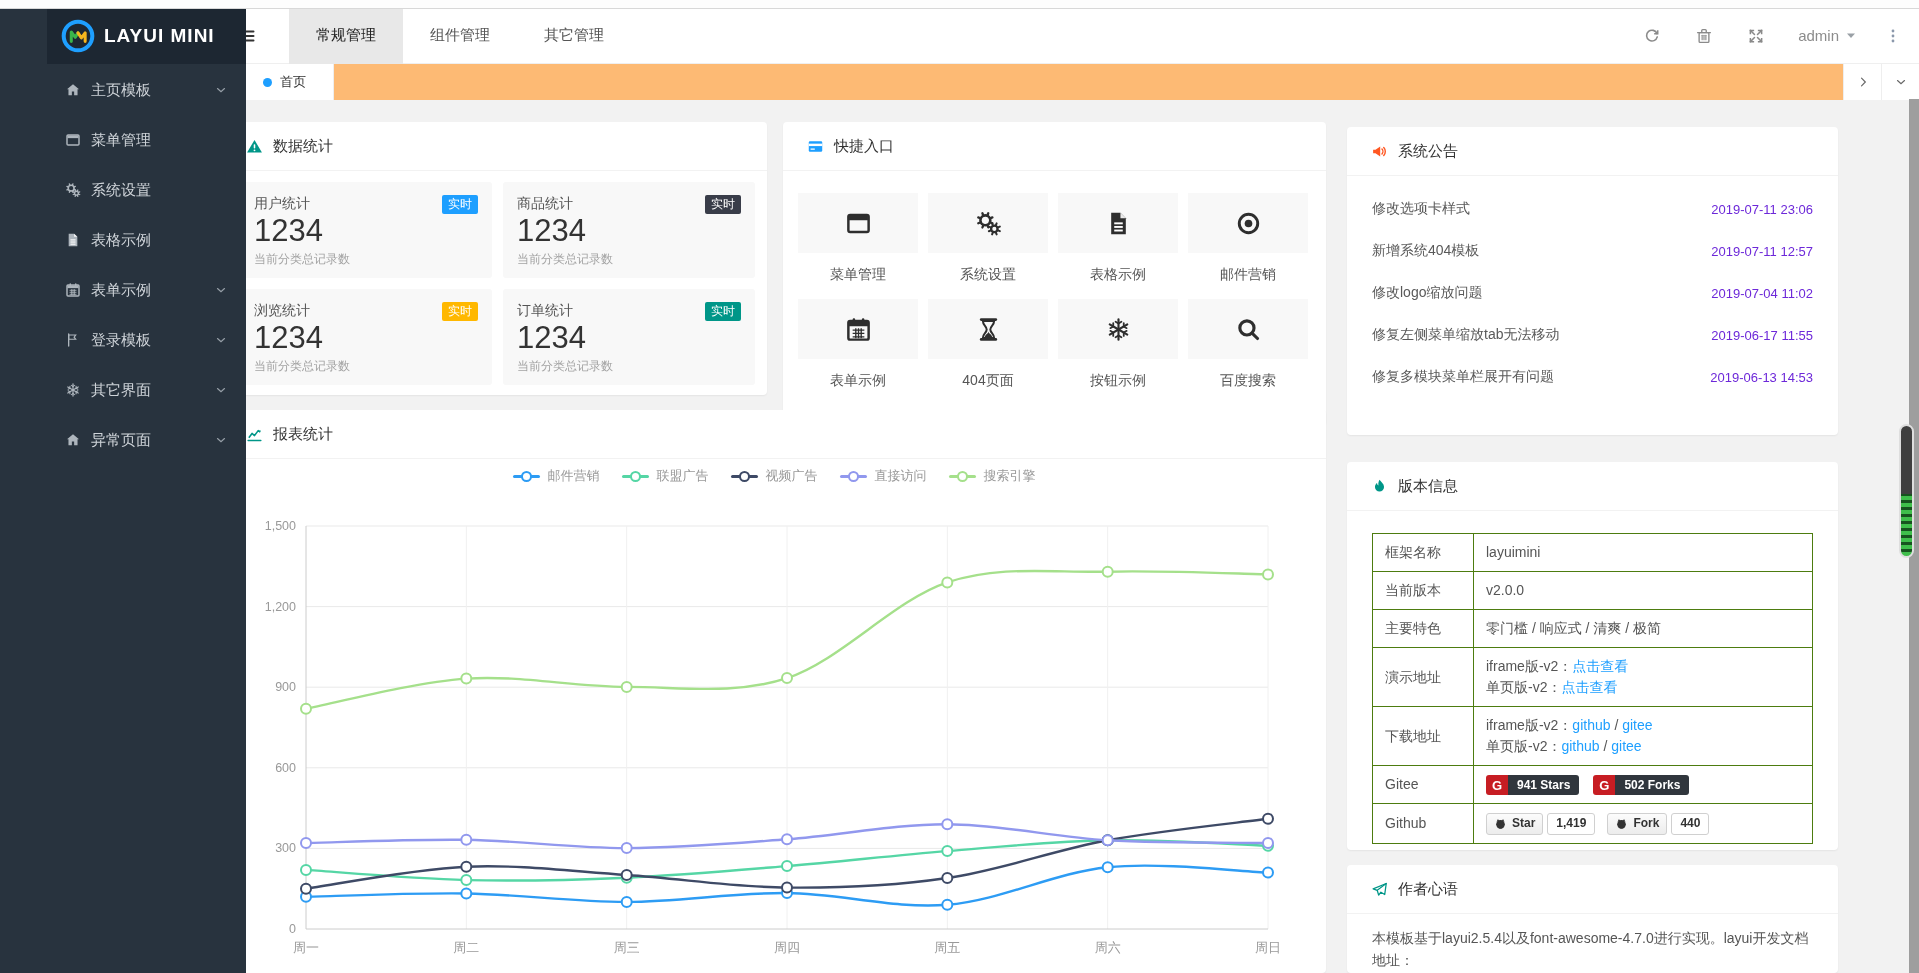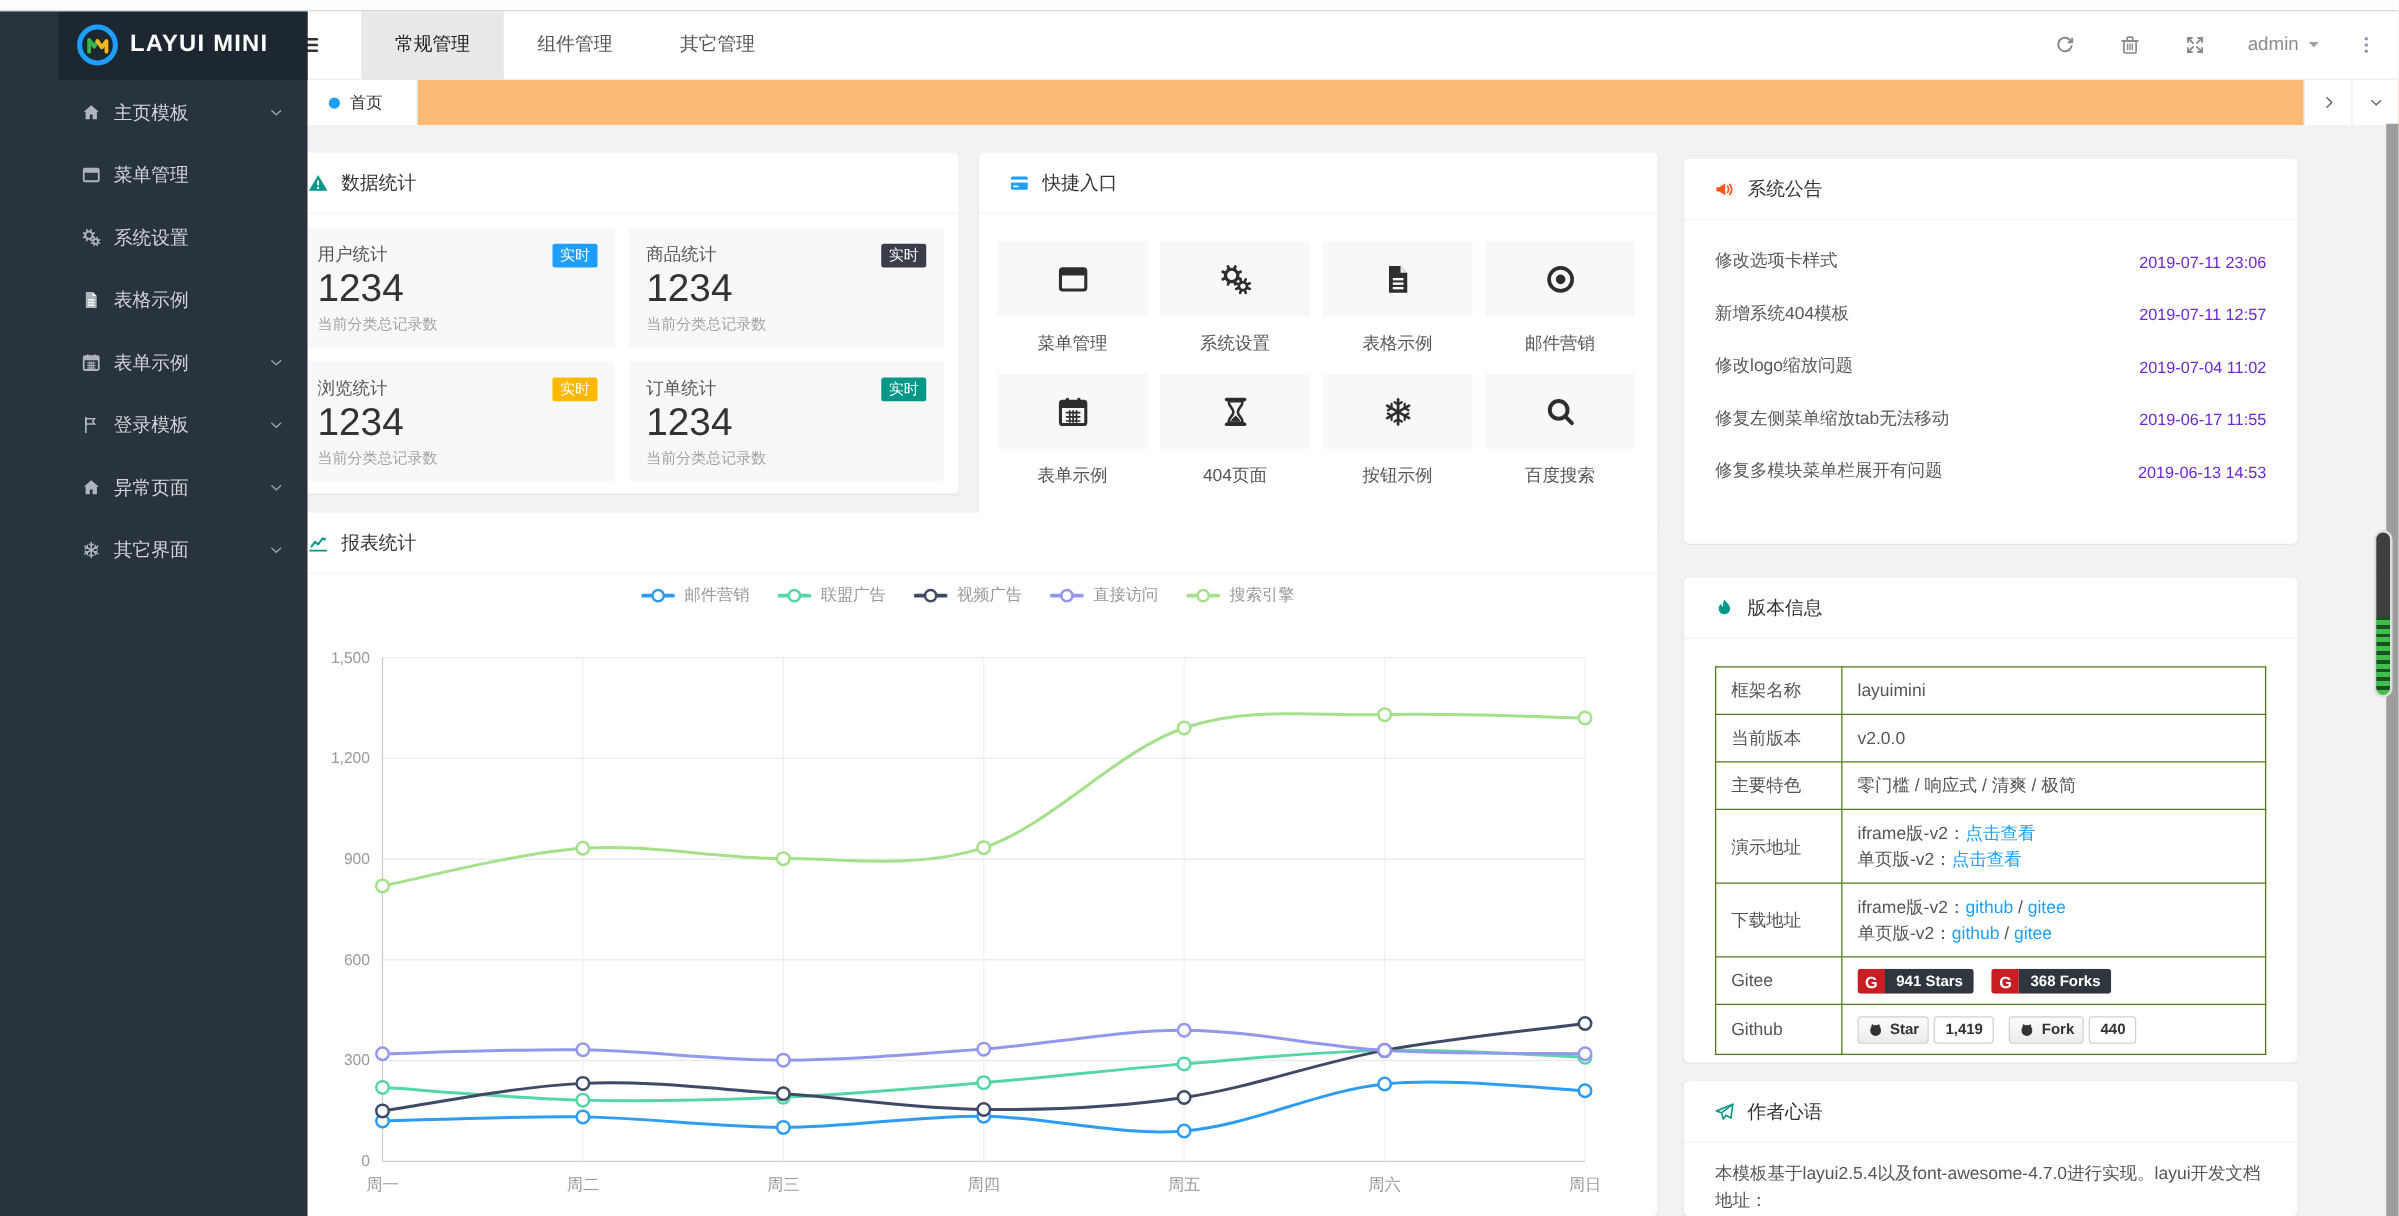--- a/index.html
+++ b/index.html
@@ -210,33 +210,20 @@
     <span>登录模板</span>
     <span class="ico chev">
             <svg xmlns="http://www.w3.org/2000/svg" viewBox="0 0 24 24" fill="none">
               <path d="M6 9.5l6 5.5 6-5.5" stroke="currentColor" stroke-width="2" stroke-linecap="round"></path>
             </svg>
           </span>
         </div>
         <div class="menu-item">
           <span class="ico mi-icon">
             <svg xmlns="http://www.w3.org/2000/svg" viewBox="0 0 24 24" fill="none">
-              <path d="M12 3.2L3 11h2.2v9h5.1v-5.6h3.4V20h5.1v-9H21z" fill="currentColor"></path>
-            </svg>
-          </span>
-    <span>异常页面</span>
-    <span class="ico chev">
-            <svg xmlns="http://www.w3.org/2000/svg" viewBox="0 0 24 24" fill="none">
-              <path d="M6 9.5l6 5.5 6-5.5" stroke="currentColor" stroke-width="2" stroke-linecap="round"></path>
-            </svg>
-          </span>
-        </div>
-        <div class="menu-item">
-          <span class="ico mi-icon">
-            <svg xmlns="http://www.w3.org/2000/svg" viewBox="0 0 24 24" fill="none">
               <line x1="12" y1="12" x2="19.794228634059948" y2="16.5" stroke="currentColor" stroke-width="1.9" stroke-linecap="round"></line>
               <line x1="16.676537180435968" y1="14.7" x2="16.66812984503058" y2="17.699988219428764" stroke="currentColor" stroke-width="1.6" stroke-linecap="round"></line>
               <line x1="16.676537180435968" y1="14.7" x2="19.27039952181263" y2="13.192724924246413" stroke="currentColor" stroke-width="1.6" stroke-linecap="round"></line>
               <line x1="12" y1="12" x2="12" y2="21" stroke="currentColor" stroke-width="1.9" stroke-linecap="round"></line>
               <line x1="12" y1="17.4" x2="9.39773032321795" y2="18.89271314367518" stroke="currentColor" stroke-width="1.6" stroke-linecap="round"></line>
               <line x1="12" y1="17.4" x2="14.60226967678205" y2="18.89271314367518" stroke="currentColor" stroke-width="1.6" stroke-linecap="round"></line>
               <line x1="12" y1="12" x2="4.205771365940054" y2="16.500000000000004" stroke="currentColor" stroke-width="1.9" stroke-linecap="round"></line>
               <line x1="7.323462819564033" y1="14.700000000000001" x2="4.729600478187369" y2="13.192724924246416" stroke="currentColor" stroke-width="1.6" stroke-linecap="round"></line>
               <line x1="7.323462819564033" y1="14.700000000000001" x2="7.331870154969422" y2="17.699988219428768" stroke="currentColor" stroke-width="1.6" stroke-linecap="round"></line>
               <line x1="12" y1="12" x2="4.20577136594005" y2="7.500000000000003" stroke="currentColor" stroke-width="1.9" stroke-linecap="round"></line>
@@ -244,20 +231,33 @@
               <line x1="7.32346281956403" y1="9.3" x2="4.729600478187368" y2="10.807275075753587" stroke="currentColor" stroke-width="1.6" stroke-linecap="round"></line>
               <line x1="12" y1="12" x2="11.999999999999998" y2="3" stroke="currentColor" stroke-width="1.9" stroke-linecap="round"></line>
               <line x1="11.999999999999998" y1="6.6000000000000005" x2="14.602269676782049" y2="5.107286856324818" stroke="currentColor" stroke-width="1.6" stroke-linecap="round"></line>
               <line x1="11.999999999999998" y1="6.6000000000000005" x2="9.397730323217948" y2="5.107286856324819" stroke="currentColor" stroke-width="1.6" stroke-linecap="round"></line>
               <line x1="12" y1="12" x2="19.794228634059948" y2="7.500000000000003" stroke="currentColor" stroke-width="1.9" stroke-linecap="round"></line>
               <line x1="16.67653718043597" y1="9.3" x2="19.270399521812635" y2="10.807275075753587" stroke="currentColor" stroke-width="1.6" stroke-linecap="round"></line>
               <line x1="16.67653718043597" y1="9.3" x2="16.668129845030585" y2="6.300011780571234" stroke="currentColor" stroke-width="1.6" stroke-linecap="round"></line>
             </svg>
           </span>
     <span>其它界面</span>
+    <span class="ico chev">
+            <svg xmlns="http://www.w3.org/2000/svg" viewBox="0 0 24 24" fill="none">
+              <path d="M6 9.5l6 5.5 6-5.5" stroke="currentColor" stroke-width="2" stroke-linecap="round"></path>
+            </svg>
+          </span>
+        </div>
+        <div class="menu-item">
+          <span class="ico mi-icon">
+            <svg xmlns="http://www.w3.org/2000/svg" viewBox="0 0 24 24" fill="none">
+              <path d="M12 3.2L3 11h2.2v9h5.1v-5.6h3.4V20h5.1v-9H21z" fill="currentColor"></path>
+            </svg>
+          </span>
+    <span>异常页面</span>
     <span class="ico chev">
             <svg xmlns="http://www.w3.org/2000/svg" viewBox="0 0 24 24" fill="none">
               <path d="M6 9.5l6 5.5 6-5.5" stroke="currentColor" stroke-width="2" stroke-linecap="round"></path>
             </svg>
           </span>
         </div>
       </nav>
   </aside>
 
   <header class="header">
@@ -735,21 +735,21 @@
             <td class="lab">Gitee</td>
             <td><span class="gbadge">
                 <span class="gg">
                   <span style="font-weight:bold">G</span>
                 </span>
                 <span class="gl">941 Stars</span>
               </span><span class="gbadge">
                 <span class="gg">
                   <span style="font-weight:bold">G</span>
                 </span>
-                <span class="gl">368 Forks</span>
+                <span class="gl">502 Forks</span>
               </span></td>
           </tr>
           <tr>
             <td class="lab">Github</td>
             <td><span class="ghgroup">
                 <span class="ghbtn"><span class="ico">
                     <svg xmlns="http://www.w3.org/2000/svg" viewBox="0 0 24 24" fill="none">
                       <circle cx="12" cy="13.5" r="8" fill="currentColor"></circle>
                       <path d="M5 8.5l2-4.5 3.2 2.6zM19 8.5l-2-4.5-3.2 2.6z" fill="currentColor"></path>
                       <path d="M9.5 21v-3h5v3z" fill="currentColor"></path>

